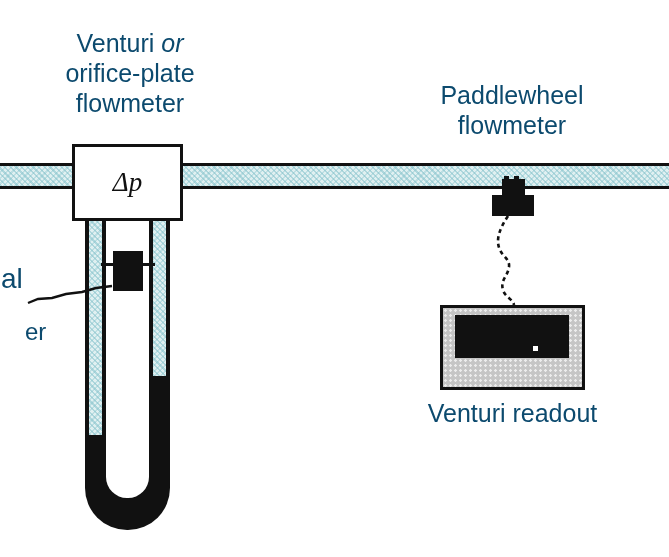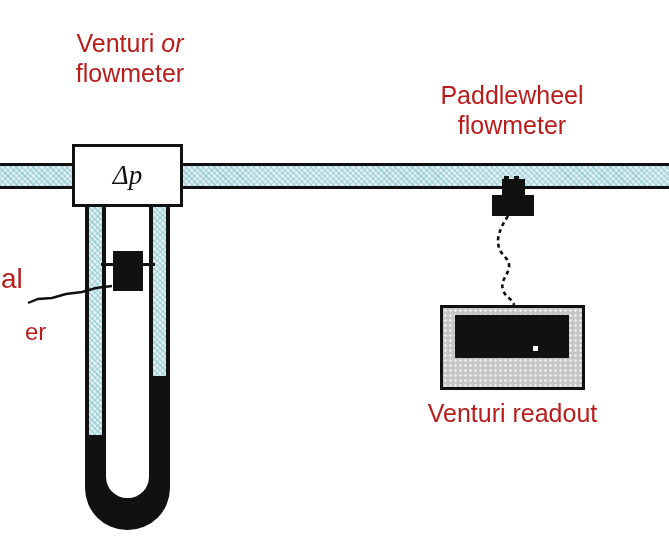--- a/index.html
+++ b/index.html
@@ -1,60 +1,61 @@
 <!DOCTYPE html>
 <html><head>
 <meta charset="utf-8">
 <style>
   html,body{margin:0;padding:0;background:#fff;}
   .canvas{
     position:relative;width:669px;height:557px;background:#ffffff;overflow:hidden;
     font-family:"Liberation Sans", sans-serif;color:#111;
   }
   .abs{position:absolute;}
-  .lbl{font-size:25px;line-height:30px;color:#b91c1c;white-space:nowrap;}
+  .lbl{font-size:25px;line-height:30px;color:#0c4a6e;white-space:nowrap;}
   .center{text-align:center;}
   .fluid{
     background-color:#e0f0f1;
     background-image:
       repeating-linear-gradient(45deg, rgba(125,190,200,0.50) 0 1.5px, transparent 1.5px 4px),
       repeating-linear-gradient(135deg, rgba(125,190,200,0.35) 0 1.5px, transparent 1.5px 4px);
   }
   .graytex{
     background-color:#c5c5c5;
     background-image:radial-gradient(circle, #ececec 1.1px, transparent 1.5px);
     background-size:5px 5px;
   }
   .black{background:#111;}
   .pipe{
     left:0;top:163px;width:669px;height:26px;box-sizing:border-box;
     border-top:3px solid #111;border-bottom:3px solid #111;
   }
   .dp-box{
-    left:72px;top:144px;width:111px;height:63px;box-sizing:border-box;
+    left:72px;top:144px;width:111px;height:77px;box-sizing:border-box;
     background:#fff;border:3px solid #111;display:flex;align-items:center;justify-content:center;
     z-index:4;
   }
   .dp-label{font-family:"Liberation Serif", serif;font-style:italic;font-size:27px;}
   .leg{box-sizing:border-box;border-left:4px solid #111;border-right:4px solid #111;}
   .svg-overlay{left:0;top:0;width:669px;height:557px;z-index:6;pointer-events:none;}
   .readout{
     left:440px;top:305px;width:145px;height:85px;box-sizing:border-box;
     border:3px solid #111;z-index:3;
   }
 </style>
 </head>
 <body>
 
 <div class="canvas">
 
   <div class="abs pipe fluid"></div>
 
   <div class="abs lbl center" style="left:40px;top:28px;width:180px;">
     <div><span>Venturi </span><i>or</i></div>
+    <div>orifice-plate</div>
     <div>flowmeter</div>
   </div>
 
 
   <div class="abs lbl center" style="left:432px;top:80px;width:160px;">
     <div>Paddlewheel</div>
     <div>flowmeter</div>
   </div>
 
   <div class="abs dp-box">

